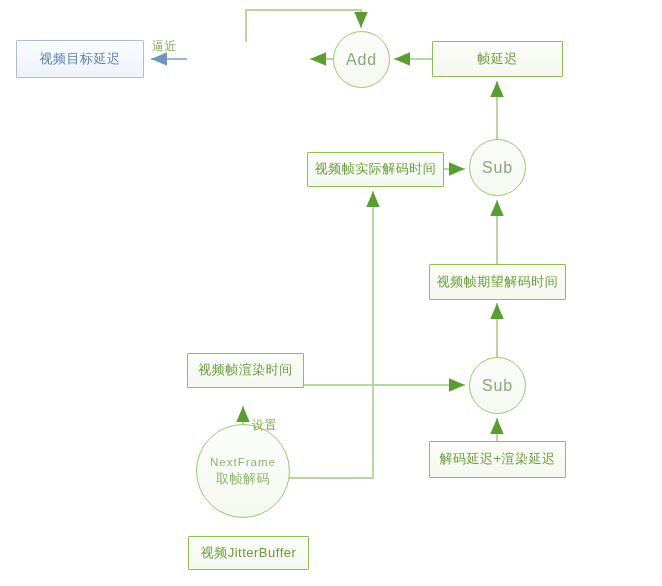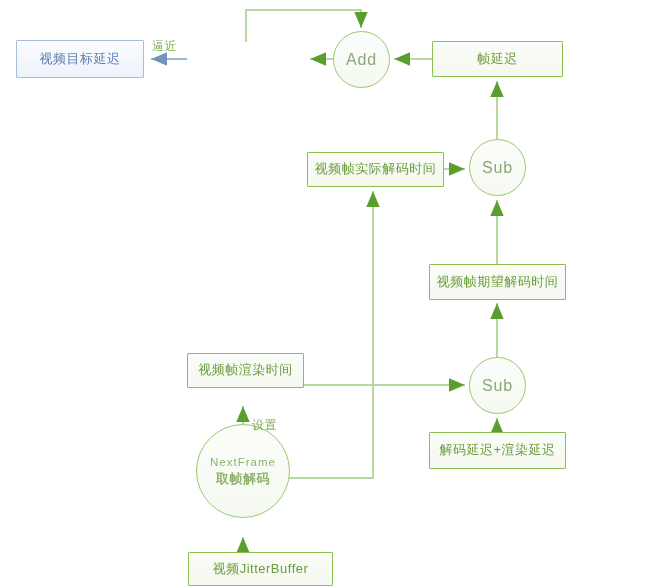--- a/index.html
+++ b/index.html
@@ -53,21 +53,20 @@
   .node.circle.big{
     color:#8fb36f;
     font-size:11.5px;
     flex-direction:column;
     letter-spacing:1px;
   }
   .node.circle.big .ln2{
     font-size:13px;
     letter-spacing:.5px;
     margin-top:1px;
-    font-weight:bold;
   }
   .edge-label{
     position:absolute;
     font-size:12px;
     color:#7aa84a;
     white-space:nowrap;
     letter-spacing:.5px;
     font-family:Liberation Serif, serif;
   }
 </style>
@@ -143,30 +142,30 @@
   </div>
 
   <div class="node box" style="left:187px;top:353px;width:117px;height:35px;">
     <span>视频帧渲染时间</span>
   </div>
 
   <div class="node circle" style="left:469px;top:357px;width:57px;height:57px;">
     <span>Sub</span>
   </div>
 
-  <div class="node box" style="left:429px;top:432px;width:137px;height:37px;">
+  <div class="node box" style="left:429px;top:441px;width:137px;height:37px;">
     <span>解码延迟+渲染延迟</span>
   </div>
 
   <div class="node circle big" style="left:196px;top:424px;width:94px;height:94px;">
     <span class="ln1">NextFrame</span>
     <span class="ln2">取帧解码</span>
   </div>
 
-  <div class="node box" style="left:188px;top:552px;width:145px;height:34px;">
+  <div class="node box" style="left:188px;top:536px;width:121px;height:34px;">
     <span>视频JitterBuffer</span>
   </div>
 
   <div class="edge-label" style="left:152px;top:38px;">逼近</div>
 
   <div class="edge-label" style="left:252px;top:417px;">设置</div>
 
 </div>
 
 </body></html>

